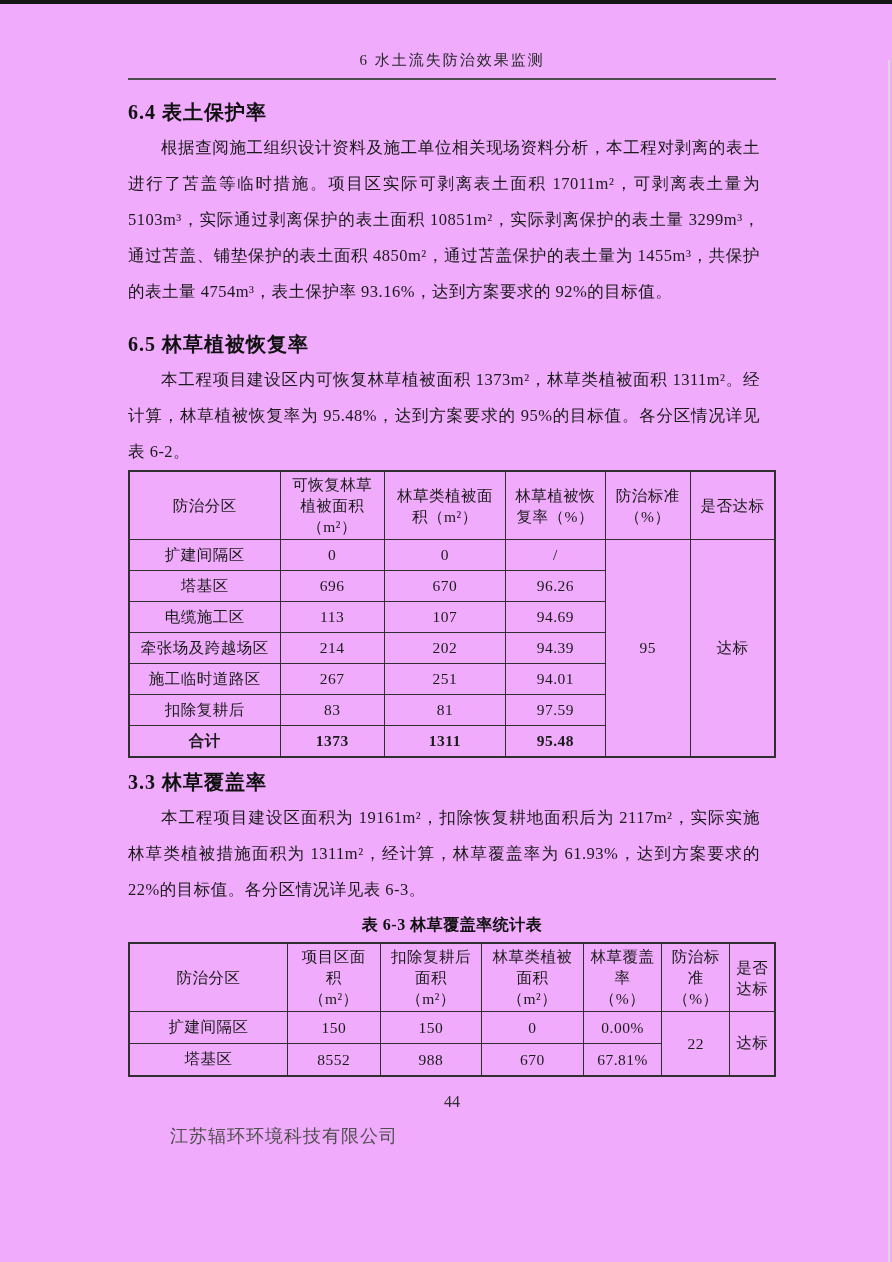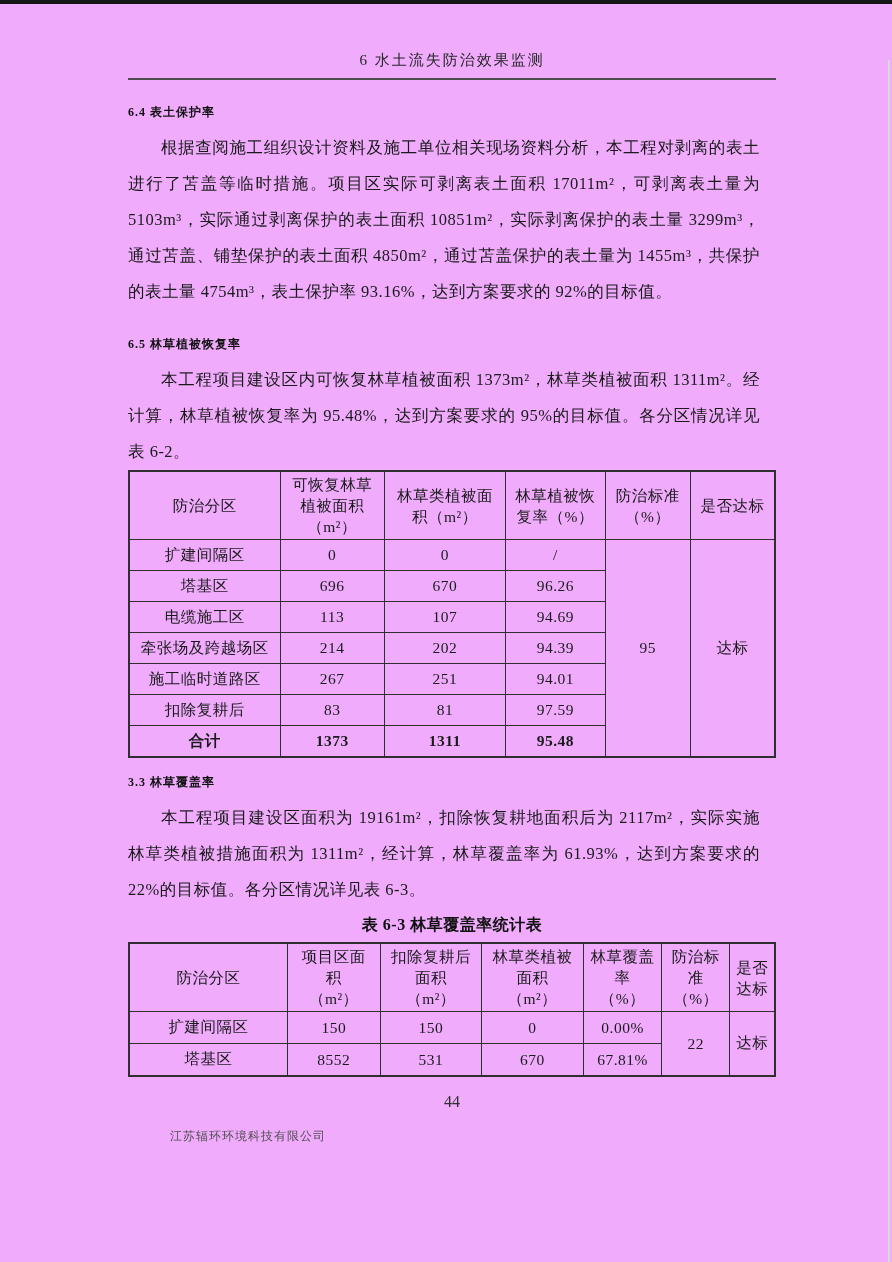--- a/index.html
+++ b/index.html
@@ -18,21 +18,21 @@
     margin-top:46px;
     text-align:center;
     font-size:15px;
     letter-spacing:2px;
     color:#262626;
     padding-bottom:7px;
     border-bottom:2px solid #4c4c4c;
     line-height:21px;
   }
   h2.sec{
-    font-size:12px;
+    font-size:20px;
     font-weight:bold;
     letter-spacing:1px;
     margin:18px 0 0 0;
     line-height:28px;
     color:#111;
   }
   h2.sec.h65{margin-top:20px;}
   h2.sec.h66{margin-top:10px;}
   p.body{
     margin:4px 16px 0 0;
@@ -77,21 +77,21 @@
   td.merged{font-weight:bold;font-size:16px;}
   .pageno{
     margin-top:14px;
     text-align:center;
     font-size:16px;
     color:#2e2e2e;
     line-height:22px;
   }
   .company{
     margin:12px 0 0 42px;
-    font-size:12px;
+    font-size:18px;
     letter-spacing:1px;
     color:#4f4f4f;
     line-height:22px;
   }
 </style>
 </head>
 <body>
 
 <div class="canvas">
   <div class="topbar"></div>
@@ -219,21 +219,21 @@
         <td>150</td>
         <td>150</td>
         <td>0</td>
         <td>0.00%</td>
         <td class="merged" rowspan="2">22</td>
         <td class="merged" rowspan="2">达标</td>
       </tr>
       <tr>
         <td>塔基区</td>
         <td>8552</td>
-        <td>531</td>
+        <td>988</td>
         <td>670</td>
         <td>67.81%</td>
       </tr>
     </tbody>
       </table>
 
     <div class="pageno">44</div>
     <div class="company">江苏辐环环境科技有限公司</div>
 
   </div>

